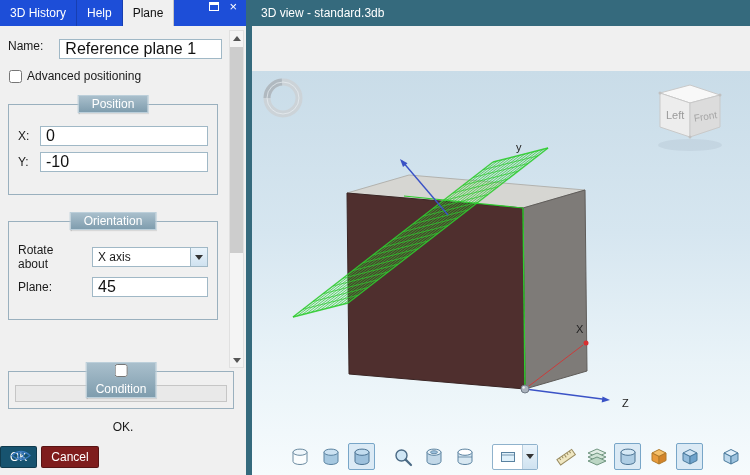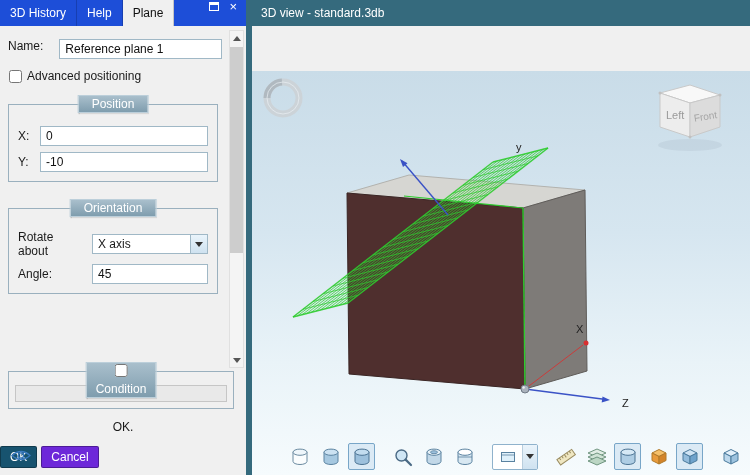--- a/index.html
+++ b/index.html
@@ -12,25 +12,25 @@
   .tabbar { height:26px; background:#1d4ed8; display:flex; align-items:flex-start; color:#fff; flex:0 0 26px; }
   .tab { padding:0 10px; line-height:26px; font-size:12px; border-right:1px solid rgba(0,0,0,.18); cursor:pointer; white-space:nowrap; }
   .tab.active { background:#f0f0f0; color:#111; }
   .tab-icons { margin-left:auto; display:flex; align-items:center; gap:10px; padding-right:9px; }
   .restore-box { width:10px; height:9px; border:1px solid #fff; border-top:3px solid #fff; display:inline-block; cursor:pointer; }
   .close-x { color:#fff; font-size:13px; line-height:13px; cursor:pointer; }
 
   .panel-body { position:relative; flex:1; }
 
   .name-row { display:flex; align-items:flex-start; gap:16px; margin:13px 24px 0 8px; }
-  .txt { height:20px; border:1px solid #a0b8c6; background:#fff; padding:1px 5px; font-family:"Liberation Sans",sans-serif; font-size:12px; color:#111; flex:1; min-width:0; }
+  .txt { height:20px; border:1px solid #a0b8c6; background:#fff; padding:1px 5px; font-family:"Liberation Sans",sans-serif; font-size:16px; color:#111; flex:1; min-width:0; }
   .chk-row { display:flex; align-items:center; gap:5px; margin:10px 24px 0 9px; }
   input[type=checkbox]{ width:13px; height:13px; }
 
-  .group { position:relative; border:1px solid #9ab0be; margin:21px 28px 0 8px; padding:15px 9px 9px 9px; }
+  .group { position:relative; border:1px solid #9ab0be; margin:21px 28px 0 8px; padding:15px 9px 22px 9px; }
   .group.orient { margin-top:26px; }
   .group-head { position:absolute; top:-10px; left:50%; transform:translateX(-50%);
     background:linear-gradient(#a9bfcc,#7f9dae); border:1px solid #bccfda; color:#fff;
     padding:1px 13px; white-space:nowrap; box-shadow:0 1px 1px rgba(0,0,0,.2); font-size:12px; }
   .grow { display:flex; align-items:center; gap:6px; margin-top:6px; }
   .grow:first-of-type { margin-top:0; }
   .glabel { width:16px; flex:0 0 auto; }
   .glabel.wide { width:68px; }
 
   .combo { display:flex; height:20px; border:1px solid #a0b8c6; background:#fff; flex:1; min-width:0; cursor:pointer; }
@@ -48,21 +48,21 @@
 
   
   .condition { position:absolute; left:8px; right:12px; bottom:66px; border:1px solid #9ab0be; padding:13px 6px 6px 6px; }
   .condition .group-head { display:flex; align-items:center; gap:5px; padding:1px 9px;flex-direction:column; }
   .cond-field { width:100%; height:17px; background:#e9e9e9; border:1px solid #c6c6c6; }
 
   .status { position:absolute; bottom:41px; left:0; width:100%; text-align:center; }
   .btn-row { position:absolute; bottom:7px; left:0; width:100%; display:flex; justify-content:flex-start; gap:4px; }
   .btn { color:#fff; font-size:12px; padding:3px 9px; border-radius:2px; border:1px solid rgba(0,0,0,.3); cursor:pointer; font-family:"Liberation Sans",sans-serif; }
   .btn.ok { background:#17536f; }
-  .btn.cancel { background:#6d28d9; }
+  .btn.cancel { background:#7f1d1d; }
   .eye { position:absolute; bottom:10px; left:11px; cursor:pointer; }
 
   .splitter { width:6px; background:#356a7d; flex:0 0 6px; cursor:col-resize; }
 
   
   .right-panel { flex:1; display:flex; flex-direction:column; min-width:0;gap:45px; }
   .view-titlebar { height:26px; flex:0 0 26px; background:#356a7d; color:#fff; line-height:26px; padding-left:9px; font-size:12px; }
   .viewport { position:relative; flex:1; overflow:hidden;
     background:linear-gradient(180deg,#c9dce8 0%,#d6e6f0 40%,#e9f3f8 72%,#f6fbfd 100%); }
   .scene { position:absolute; inset:0; }
@@ -123,21 +123,21 @@
         <div class="grow">
           <span class="glabel wide">Rotate about</span>
           <div class="combo">
             <span class="combo-text">X axis</span>
             <span class="combo-btn">
                 <span class="caret"></span>
               </span>
           </div>
         </div>
         <div class="grow">
-          <span class="glabel wide">Angle:</span>
+          <span class="glabel wide">Plane:</span>
           <input class="txt" type="text" value="45" style="">
         </div>
       </div>
 
       <div class="vscroll">
         <div class="sb-up">
             <span class="tri-up"></span>
           </div>
         <div class="sb-thumb"></div>
         <div class="sb-dn">

